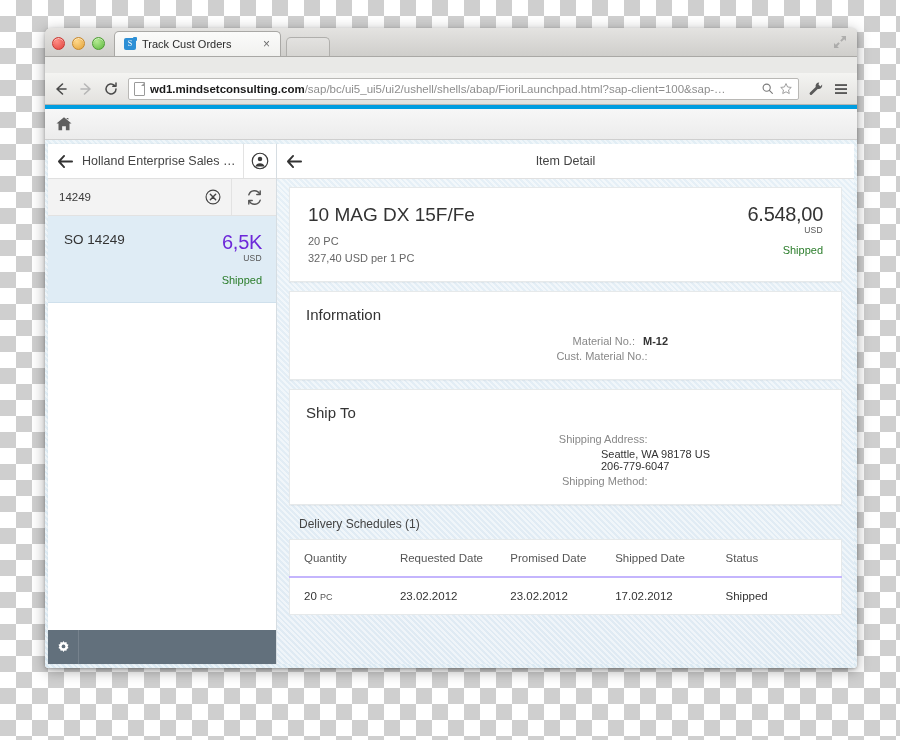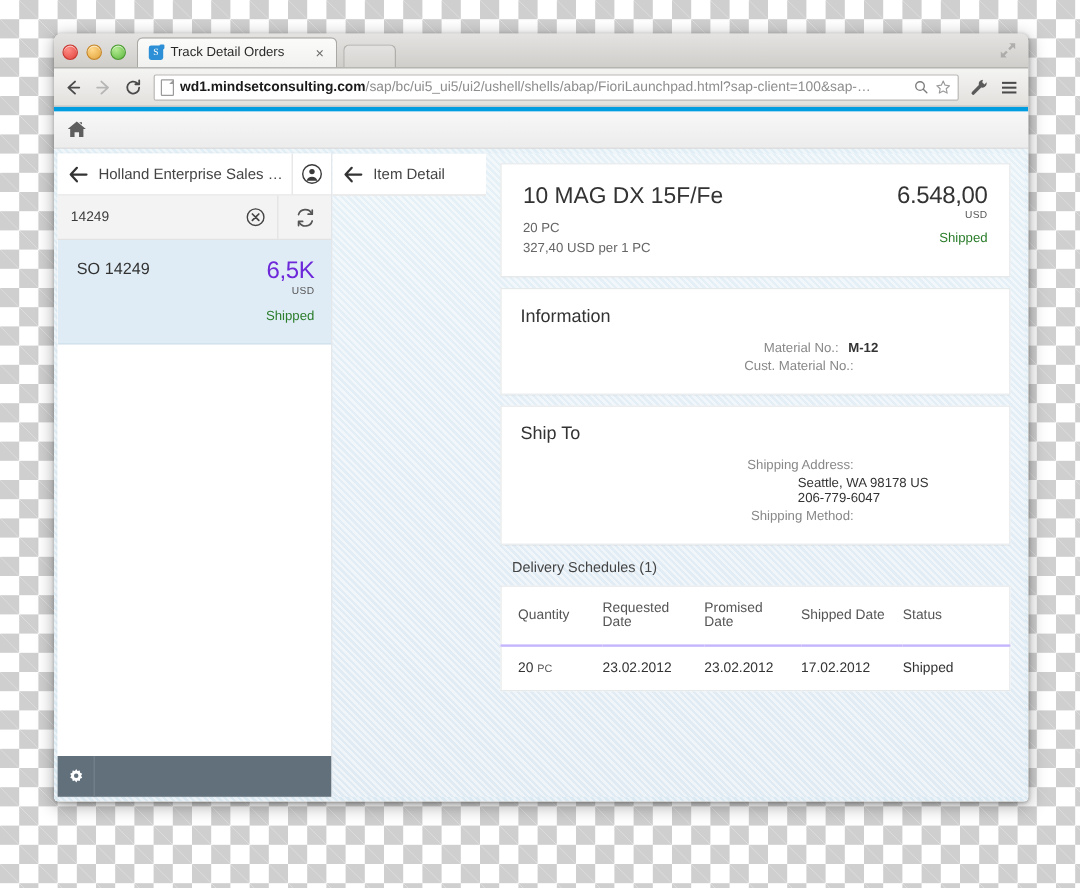--- a/index.html
+++ b/index.html
@@ -84,20 +84,21 @@
   }
 
   
   .navbar {
     height: 31px;
     background: linear-gradient(#f4f4f2,#e2e1de);
     border-bottom: 1px solid #b6b5b2;
     display: flex; align-items: center;
     padding: 0 8px;
     gap: 9px;
+    margin-top: 16px;
   }
   .nav-ico { width: 16px; height: 16px; flex: 0 0 auto; }
   .omnibox {
     flex: 1;
     height: 20px;
     background: #fff;
     border: 1px solid #b9b8b5;
     border-radius: 2px;
     display: flex; align-items: center;
     padding: 0 5px;
@@ -191,21 +192,21 @@
   .li-cur { font-size: 8.5px; color: #555; display:block; margin-top: 1px; letter-spacing:.3px;}
   .li-status { font-size: 11px; color: #2b7d2b; margin-top: 11px; }
   .master-footer {
     height: 34px; background: #62707c; display: flex; align-items: center;
   }
   .mf-btn { width: 30px; height: 100%; display:flex;align-items:center;justify-content:center; border-right:1px solid #76828d;}
 
   
   .detail {
     flex: 1;
-    display: flex; flex-direction: row;
+    display: flex; flex-direction: column;
     background:
       repeating-linear-gradient(45deg, rgba(255,255,255,.5) 0 2px, rgba(0,0,0,0) 2px 4px),
       linear-gradient(180deg,#e6f0f7,#dfeaf3);
     overflow: hidden;
   }
   .detail-head {
     height: 34px; background: #fff;
     border-bottom: 1px solid #e0e0e0;
     display: flex; align-items: center;
     flex: 0 0 auto;
@@ -265,21 +266,21 @@
 <div id="browser">
 
   <div class="tabstrip">
     <div class="traffic">
       <span class="dot red"></span>
       <span class="dot yellow"></span>
       <span class="dot green"></span>
     </div>
     <div class="tab">
       <span class="tab-favicon">S</span>
-      <span class="tab-title">Track Detail Orders</span>
+      <span class="tab-title">Track Cust Orders</span>
       <span class="tab-close">×</span>
     </div>
     <div class="tab-ghost"></div>
     <svg class="win-expand" viewBox="0 0 14 14">
       <path d="M8 1h5v5l-1.8-1.8L8.6 6.8 7.2 5.4 9.8 2.8z" fill="#8a8a8a"></path>
       <path d="M6 13H1V8l1.8 1.8L5.4 7.2l1.4 1.4-2.6 2.6z" fill="#8a8a8a"></path>
     </svg>
   </div>
 
   <div class="navbar">

